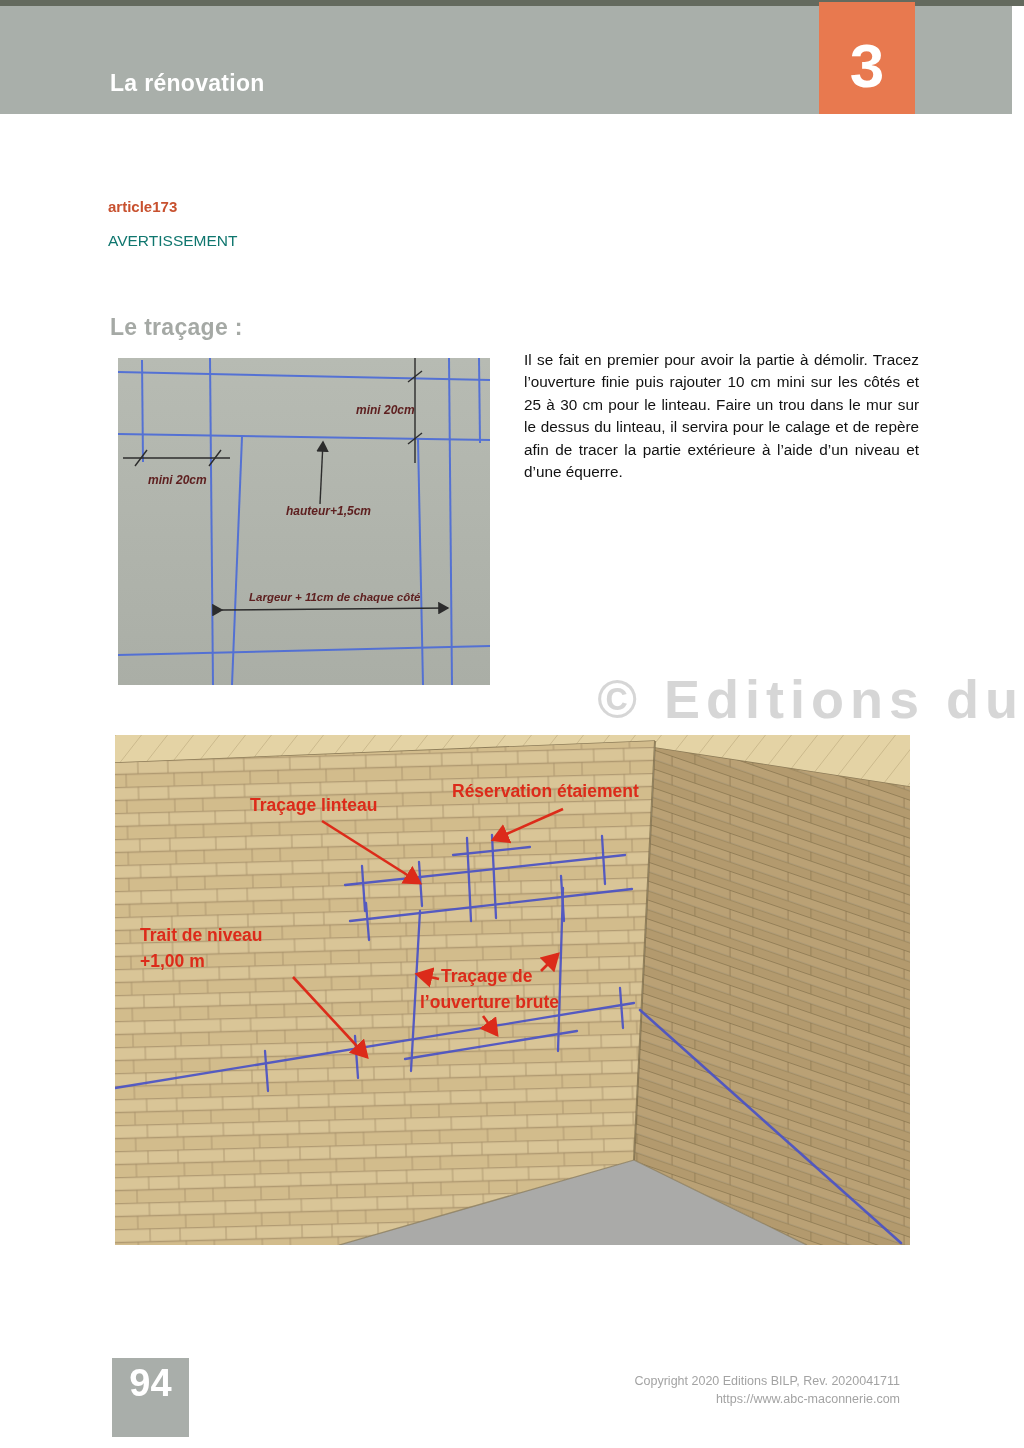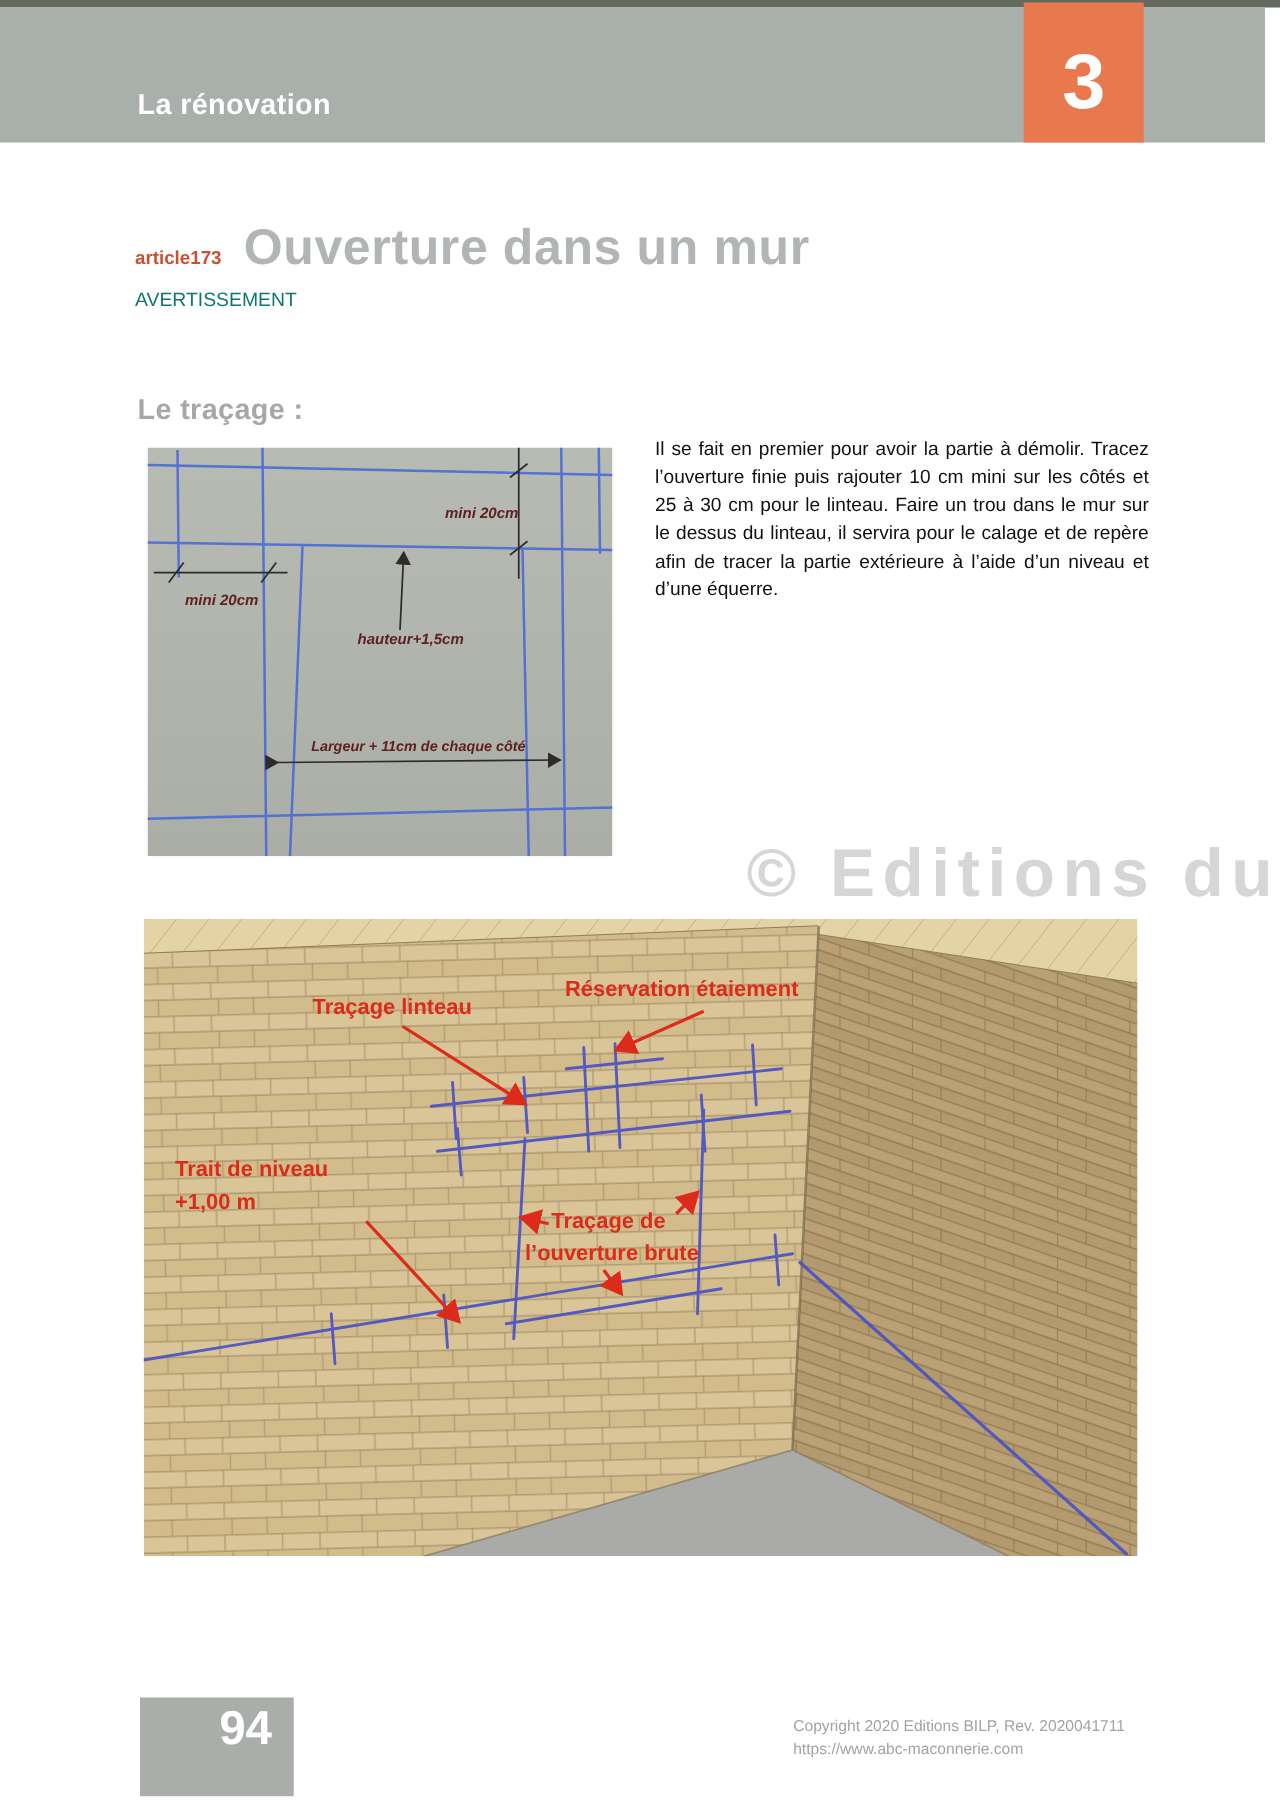--- a/index.html
+++ b/index.html
@@ -31,38 +31,37 @@
 
   .wm{left:0;width:1024px;text-align:right;font-weight:bold;letter-spacing:6px;z-index:3;
       font-size:54px;pointer-events:none;}
   .wm1{top:668px;color:rgba(200,200,200,0.75);}
   .wm2{top:727px;color:rgba(255,255,255,0.42);}
 
   .wallimg{left:115px;top:735px;width:795px;height:510px;z-index:1;}
 
   
   .pagenumbox{left:112px;top:1358px;width:77px;height:79px;background:#a9aeaa;
-              display:flex;justify-content:center;padding-left:46px;}
+              display:flex;justify-content:center;}
   .pagenumbox span{color:#fff;font-size:38px;font-weight:bold;margin-top:4px;}
-  .copyright{right:124px;top:1372px;font-size:12.5px;line-height:18px;color:#a3a3a3;}
+  .copyright{right:124px;top:1372px;text-align:right;font-size:12.5px;line-height:18px;color:#a3a3a3;}
 </style>
 </head>
 <body>
 
 <div class="page">
 
   <div class="abs topstrip"></div>
   <div class="abs headerbar"></div>
   <div class="abs chapter-label">La rénovation</div>
   <div class="abs chapterbox">
     <span>3</span>
   </div>
 
   <div class="abs article-id">article173</div>
-  <div class="abs page-title">Ouverture dans un mur</div>
 
   <div class="abs avert-h">AVERTISSEMENT</div>
 
   <div class="abs tracage-h">Le traçage :</div>
 
   <svg class="abs drawing" viewBox="0 0 372 327">
     <defs>
       <linearGradient id="dgbg" x1="0" y1="0" x2="0" y2="1">
         <stop offset="0" stop-color="#b7bbb3"></stop>
           <stop offset="1" stop-color="#aaaea6"></stop>

